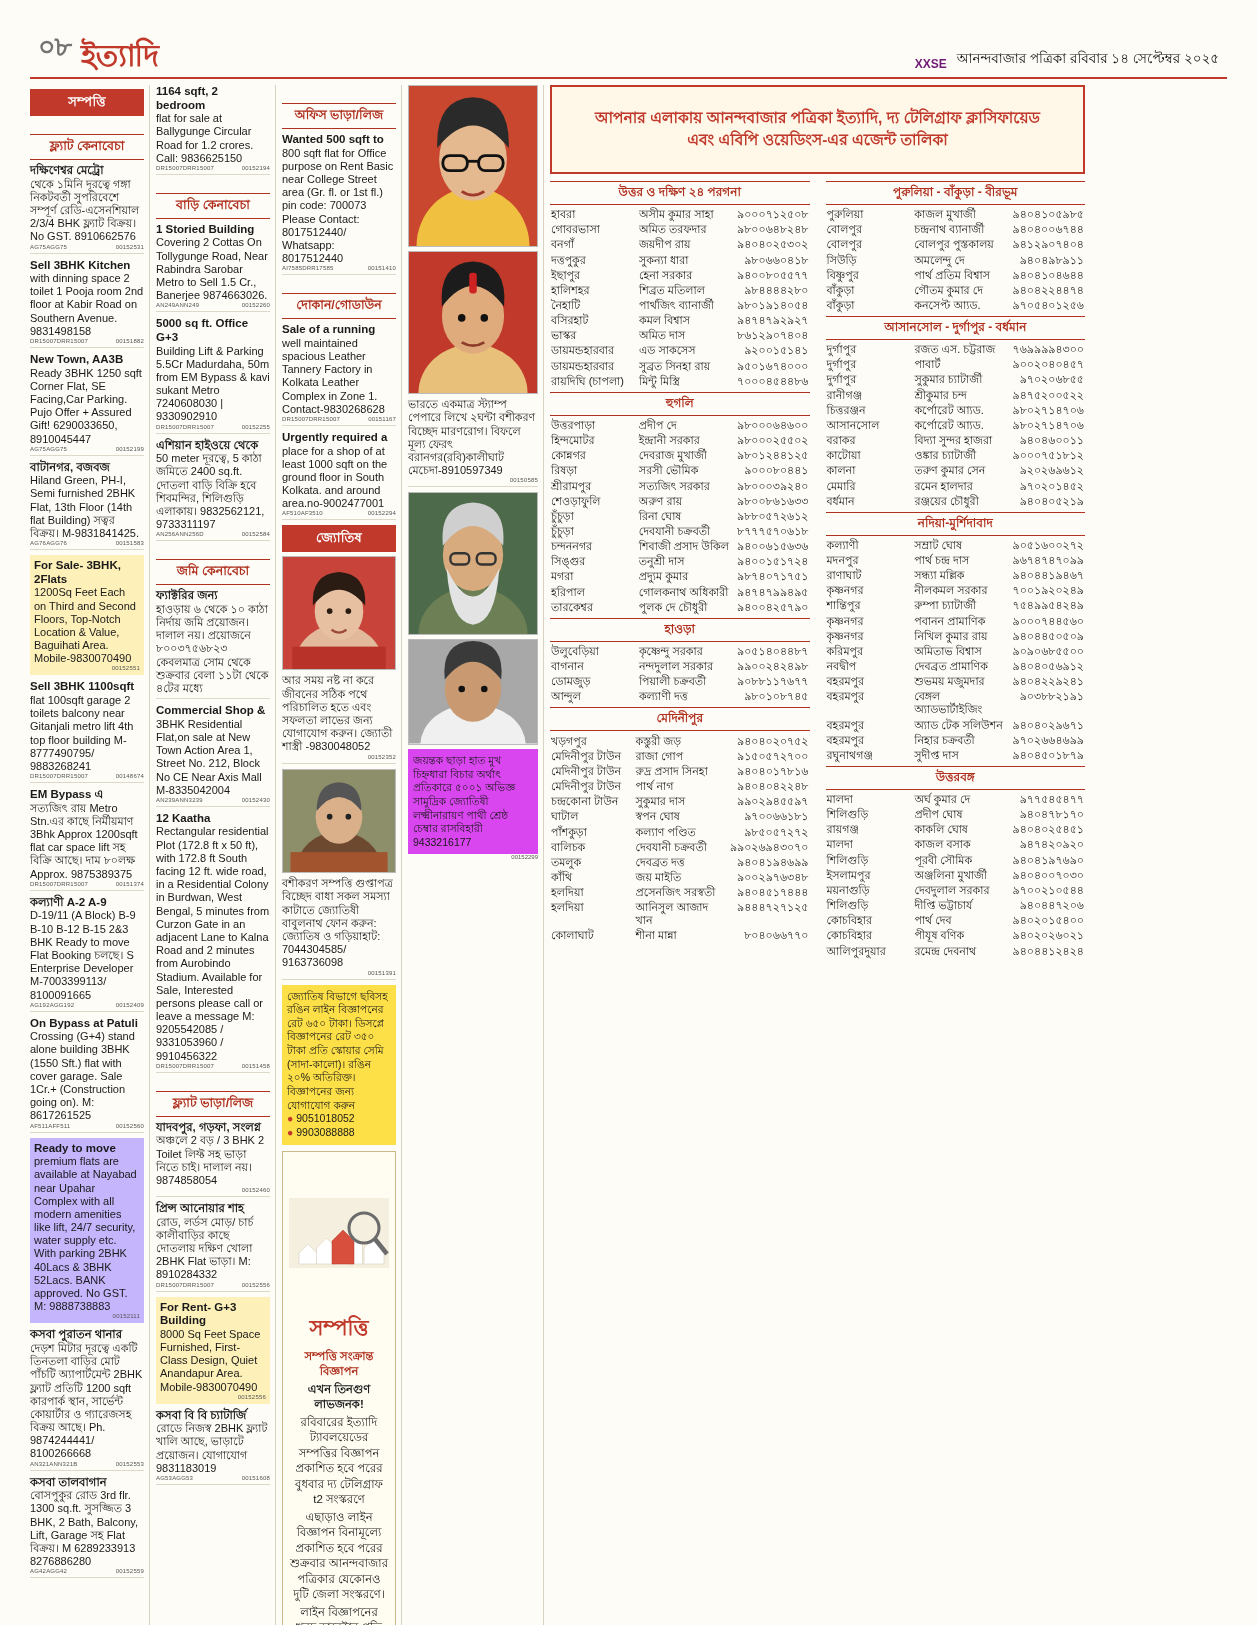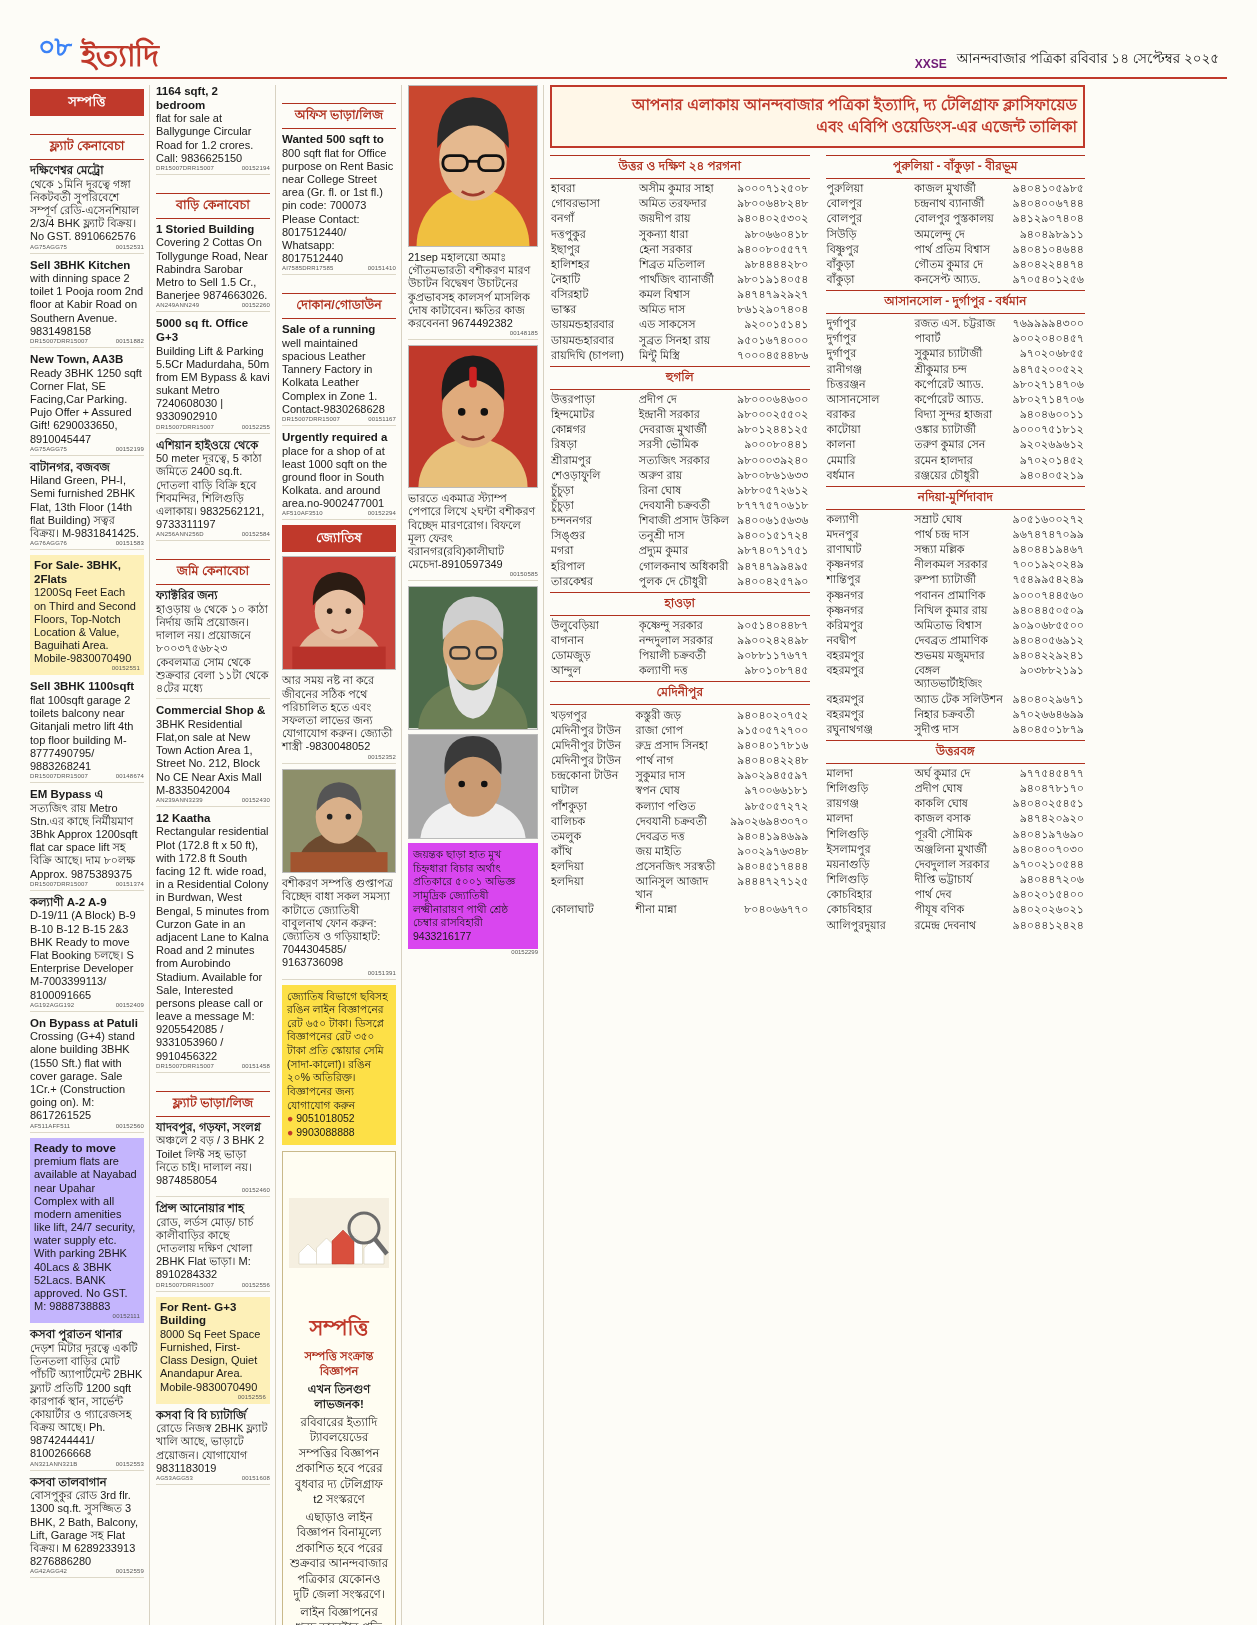--- a/index.html
+++ b/index.html
@@ -9,21 +9,21 @@
     background:#fdfcf7;
     font-family:"Liberation Sans", sans-serif;
     color:#1a1a1a;
     position:relative;
     overflow:hidden;
   }
   .page { position:relative; width:1257px; height:1625px; padding:0 30px; }
 
   
   .masthead { display:flex; align-items:flex-end; gap:10px; padding:26px 8px 6px 8px; border-bottom:2px solid #c0392b; }
-  .pageno { font-size:27px; font-weight:bold; color:#3b82f6; letter-spacing:-1px; }
+  .pageno { font-size:27px; font-weight:bold; color:#737373; letter-spacing:-1px; }
   .logo { font-size:30px; font-weight:bold; color:#c0392b; letter-spacing:-1px; line-height:1; }
   .mh-spacer { flex:1; }
   .mh-code { font-size:12px; color:#701a75; font-weight:bold; }
   .mh-date { font-size:13.5px; color:#111; }
 
   
   .cols { display:flex; gap:6px; padding-top:6px; }
   .col { border-right:1px solid #d8d2c2; padding-right:5px; }
   .col:last-child { border-right:none; }
   .c1 { width:120px; }
@@ -52,22 +52,22 @@
   .ad.hl { background:#fdf0b8; padding:4px; border:none; }
   .ad.hlblue { background:#c4b5fd; padding:4px; border:none; }
 
   
   .photo { width:100%; border:1px solid #bbb; display:block; }
   .imgbox { margin-bottom:4px; }
 
   
   .agent-title {
     border:2px solid #c0392b; background:#fff7e8; color:#c0392b;
-    text-align:right; font-weight:bold; font-size:15.5px; line-height:1.45;
-    padding:7px 6px; margin-bottom:4px;
+    text-align:center; font-weight:bold; font-size:15.5px; line-height:1.45;
+    padding:20px 6px; margin-bottom:4px;
   }
   .agent-grid { display:flex; gap:16px; }
   .agent-col { flex:1; }
   .reg {
     text-align:center; font-size:12px; font-weight:bold; color:#b0311f;
     border-top:1px solid #b0311f; border-bottom:1px solid #b0311f;
     padding:1px 0; margin:3px 0 2px 0;
   }
   table.ag { width:100%; border-collapse:collapse; }
   table.ag td { font-size:11px; padding:1.1px 1px; vertical-align:top; line-height:1.18; }
@@ -403,27 +403,20 @@
           <rect width="136" height="170" fill="#c9472f"></rect>
           <ellipse cx="68" cy="170" rx="60" ry="62" fill="#f0c040"></ellipse>
           <ellipse cx="68" cy="78" rx="36" ry="44" fill="#e5b98f"></ellipse>
           <path d="M30 66 q38 -48 76 0 q2 -52 -38 -54 q-40 2 -38 54z" fill="#2a2a2a"></path>
           <rect x="36" y="74" width="26" height="16" rx="7" fill="none" stroke="#111" stroke-width="3"></rect>
           <rect x="74" y="74" width="26" height="16" rx="7" fill="none" stroke="#111" stroke-width="3"></rect>
           <line x1="62" y1="80" x2="74" y2="80" stroke="#111" stroke-width="3"></line>
           <path d="M56 112 q12 8 24 0" stroke="#a03a2c" stroke-width="3" fill="none"></path>
         </svg>
       </div>
-      <div class="ad">
-        <div class="b">21sep মহালয়ো অমাঃ গৌতমভারতী বশীকরণ মারণ উচাটন বিদ্বেষণ উচাটনের কুপ্রভাবসহ কালসর্প মাসলিক দোষ কাটাবেন। ক্ষতির কাজ করবেননা 9674492382</div>
-        <div class="code">
-            <span></span>
-            <span>00148185</span>
-          </div>
-      </div>
 
       <div class="imgbox">
         <svg class="photo" viewBox="0 0 136 150" preserveAspectRatio="none">
           <rect width="136" height="150" fill="#c0392b"></rect>
           <ellipse cx="68" cy="150" rx="58" ry="52" fill="#e8c07a"></ellipse>
           <ellipse cx="68" cy="68" rx="33" ry="40" fill="#e0ab7c"></ellipse>
           <path d="M35 58 q33 -44 66 0 q4 -46 -33 -48 q-37 2 -33 48z" fill="#1c1c1c"></path>
           <rect x="64" y="22" width="8" height="22" rx="3" fill="#cc2222"></rect>
           <circle cx="56" cy="70" r="4" fill="#111"></circle>
             <circle cx="80" cy="70" r="4" fill="#111"></circle>

